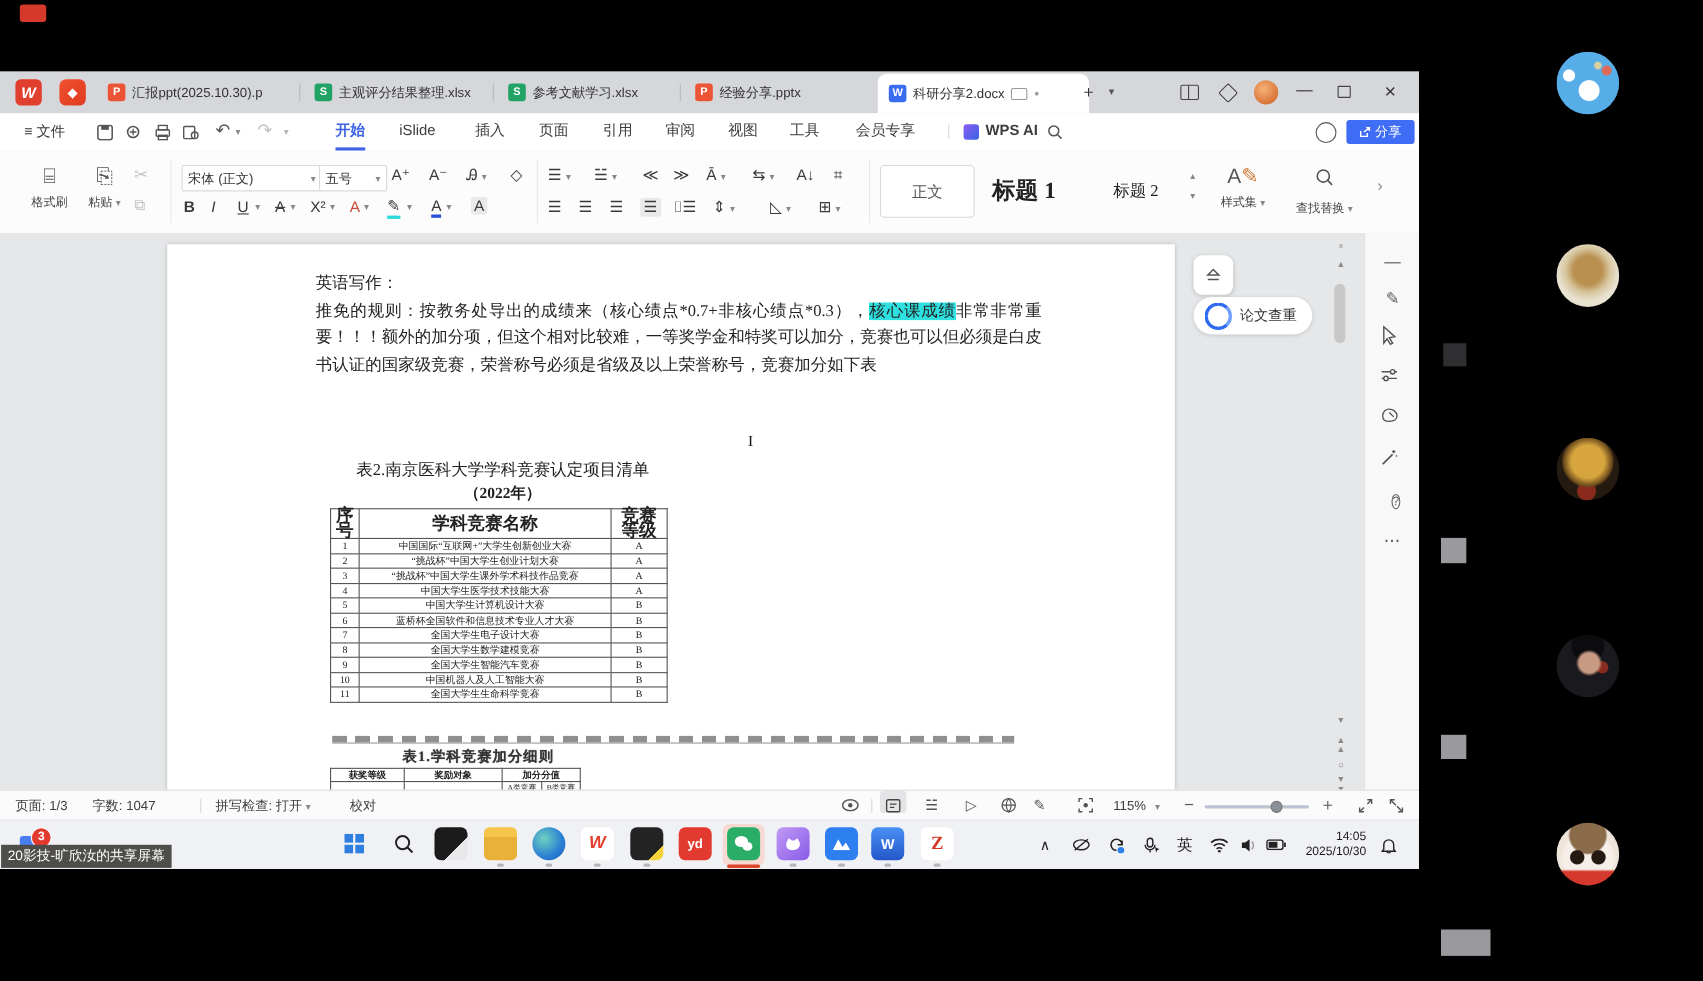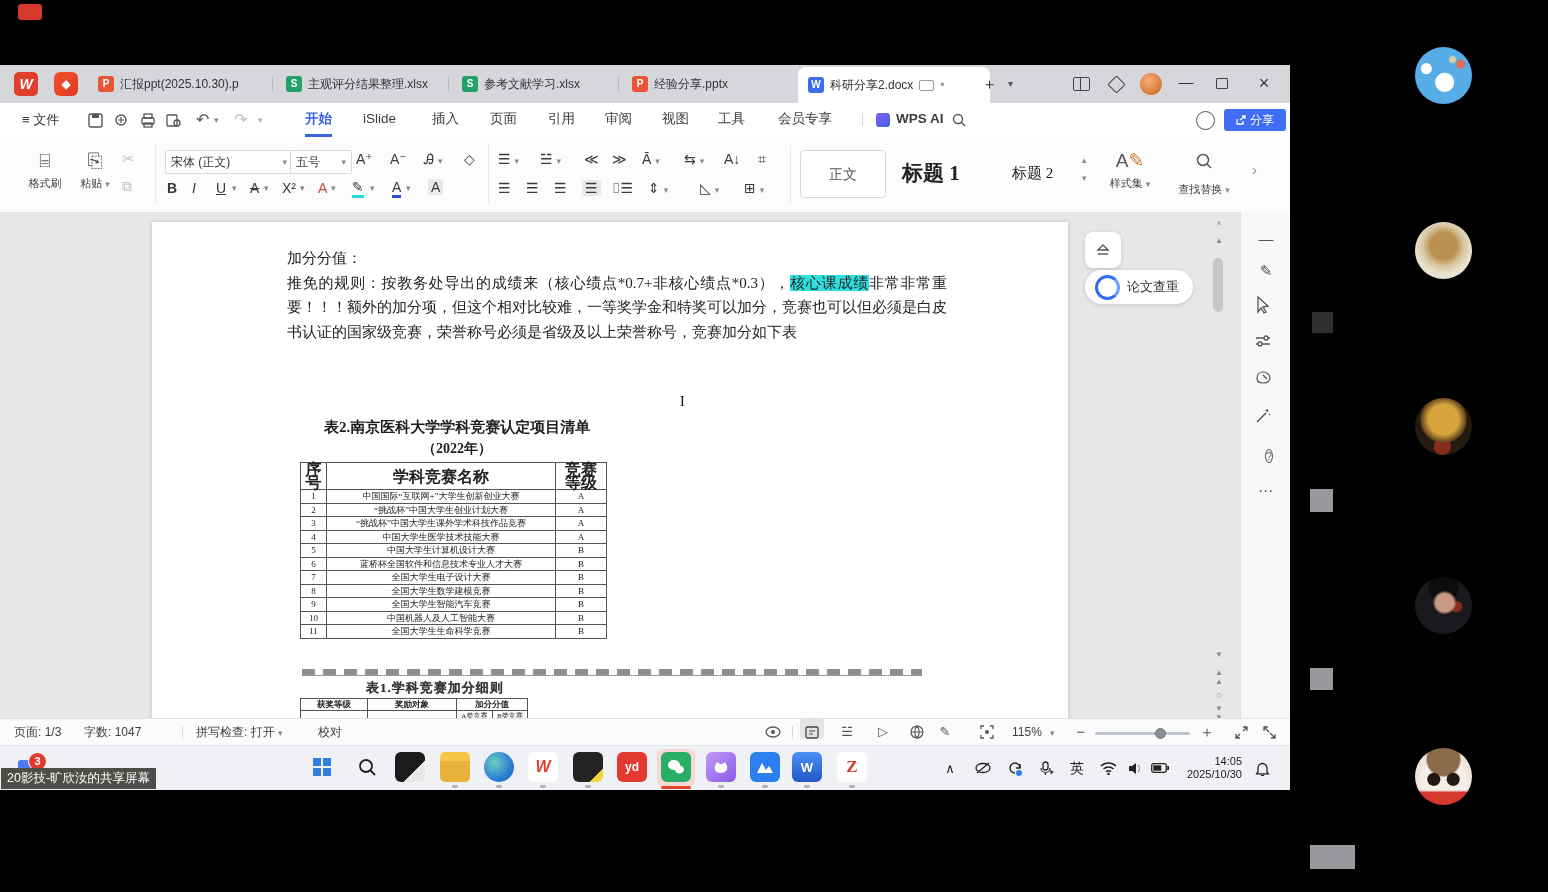--- a/index.html
+++ b/index.html
@@ -48,21 +48,21 @@
   .ul-blue{border-bottom:3px solid #2b50d8;}
   .boxA{background:#e9e9e9;padding:0 3px;border-radius:2px;}
   .stylebox{border:1px solid #d8d8d8;border-radius:4px;background:#fff;color:#555;text-align:center;}
   .redA{color:#c94a35;}
   
   .docarea{left:0;top:147px;width:1240px;height:506px;background:#e6e7e9;overflow:hidden;}
   .page{left:152px;top:10px;width:916px;height:600px;background:#fff;box-shadow:0 0 4px rgba(0,0,0,.18);}
   .doctext{left:135px;top:24px;width:660px;font-family:"Liberation Serif","DejaVu Serif",serif;font-size:15px;line-height:24.6px;color:#232323;}
   .doctext p{margin:0;text-align:justify;}
   .hl{background:#2fe0e0;}
-  .t2title{left:138px;top:196px;width:334px;text-align:center;font-family:"Liberation Serif","DejaVu Serif",serif;font-weight:bold;font-size:15px;color:#1d1d1d;}
+  .t2title{left:138px;top:196px;width:334px;text-align:center;font-family:"Liberation Serif","DejaVu Serif",serif;font-weight:normal;font-size:15px;color:#1d1d1d;}
   .t2year{left:138px;top:218px;width:334px;text-align:center;font-family:"Liberation Serif","DejaVu Serif",serif;font-weight:bold;font-size:14px;color:#1d1d1d;}
   table.t2{left:148px;top:240px;position:absolute;border-collapse:collapse;font-family:"Liberation Serif","DejaVu Serif",serif;font-size:9px;color:#222;}
   table.t2 td,table.t2 th{border:1px solid #555;text-align:center;padding:0 2px;line-height:12.5px;}
   table.t2 th{font-size:16px;line-height:13px;}
   .c0{width:21px;} .c1{width:224px;} .c2{width:46px;}
   .strikeline{left:150px;top:447px;width:620px;height:6px;background:repeating-linear-gradient(90deg,#8f8f8f 0 13px,transparent 13px 21px);border-bottom:1px solid #9a9a9a;}
   .t1title{left:214px;top:457px;font-family:"Liberation Serif","DejaVu Serif",serif;font-weight:bold;font-size:13px;color:#333;text-shadow:0 0 1px #777;letter-spacing:1px;}
   table.t1{left:148px;top:476px;position:absolute;border-collapse:collapse;font-family:"Liberation Serif","DejaVu Serif",serif;font-size:8.5px;color:#222;}
   table.t1 td{border:1px solid #555;text-align:center;padding:0 2px;line-height:11px;}
   .ibeam{left:528px;top:172px;font-family:"Liberation Serif","DejaVu Serif",serif;font-size:14px;color:#111;}
@@ -299,21 +299,21 @@
             </svg>
         </span>
         <span><span>查找替换</span> <span class="ca">▾</span></span>
       </div>
       <div class="ri" style="left:1252px;top:24px;color:#888;font-size:15px;">›</div>
     </div>
 
     <div class="abs docarea">
       <div class="abs page">
         <div class="abs doctext">
-          <div>加分分值：</div>
+          <div>英语写作：</div>
           <p><span>推免的规则：按教务处导出的成绩来（核心绩点*0.7+非核心绩点*0.3），</span><span class="hl">核心课成绩</span><span>非常非常重要！！！额外的加分项，但这个相对比较难，一等奖学金和特奖可以加分，竞赛也可以但必须是白皮书认证的国家级竞赛，荣誉称号必须是省级及以上荣誉称号，竞赛加分如下表</span></p>
         </div>
 
         <div class="abs t2title">表2.南京医科大学学科竞赛认定项目清单</div>
         <div class="abs t2year">（2022年）</div>
 
         <table class="t2">
           <thead>
             <tr>
               <th class="c0">序号</th>

